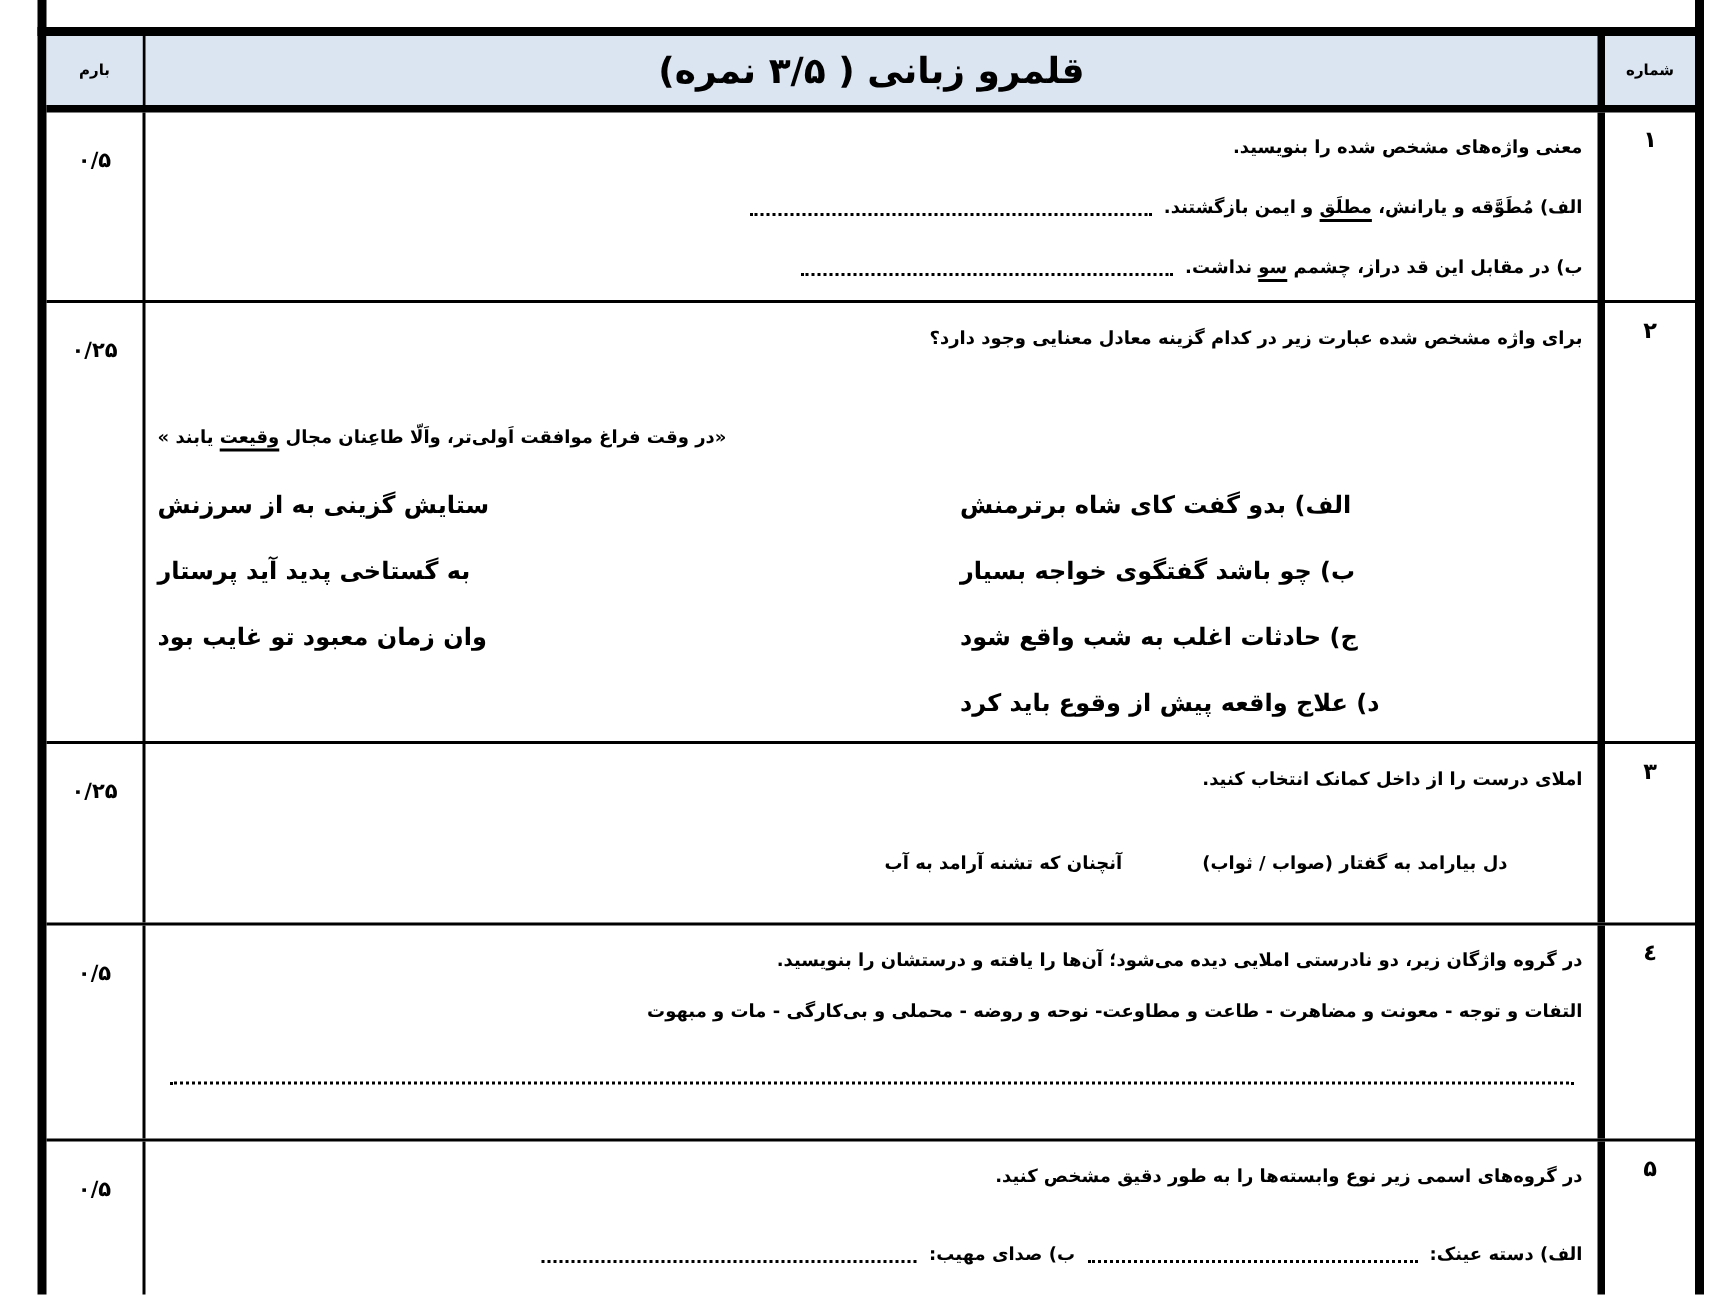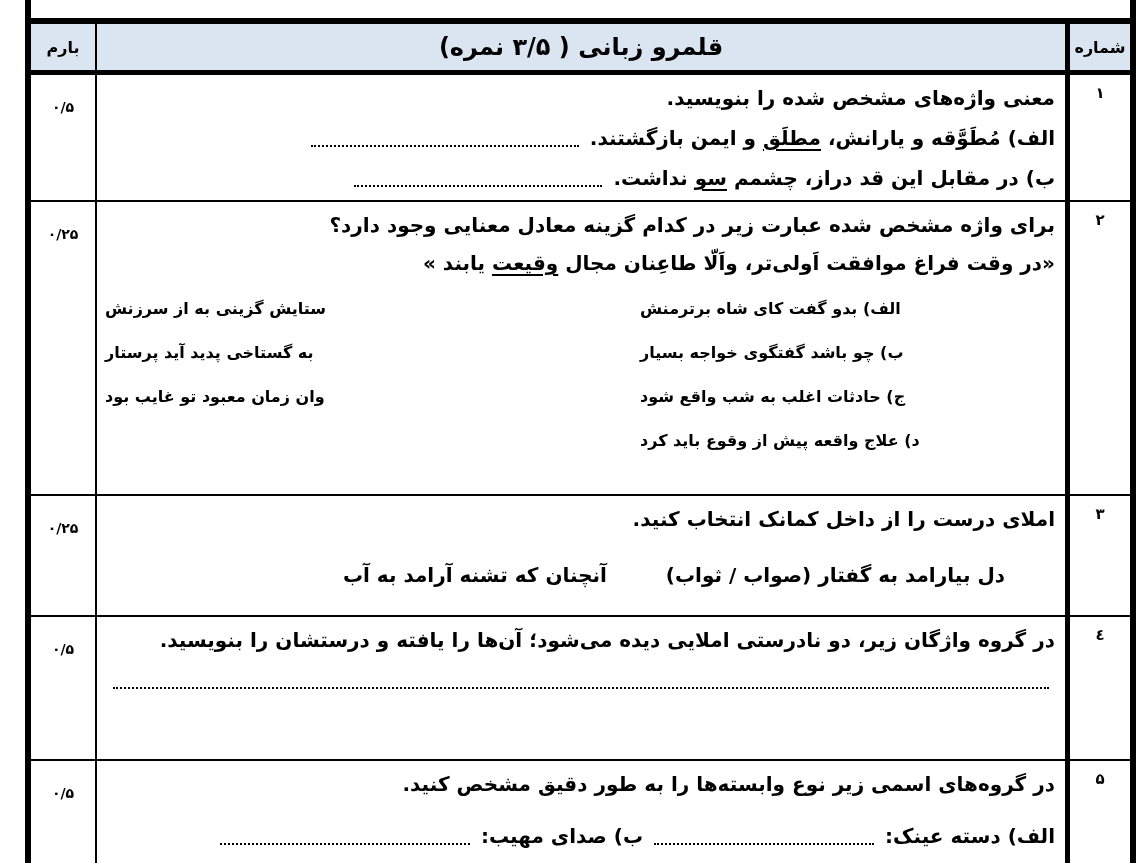--- a/index.html
+++ b/index.html
@@ -22,36 +22,36 @@
     display:grid;grid-template-columns:60px 975px 64px;direction:rtl;
     box-sizing:border-box;border-bottom:2px solid #000;
   }
   .row.last{border-bottom:none;}
   .cell{box-sizing:border-box;overflow:hidden;}
   .cell-num{display:flex;justify-content:center;padding-top:9px;font-size:15px;}
   .cell-main{border-right:5px solid #000;border-left:2px solid #000;padding:8px 10px 4px 8px;}
   .cell-score{display:flex;justify-content:center;padding-top:24px;font-size:14px;}
   .header-row{height:51px;border-bottom:5px solid #000;}
   .header-row .cell{background:#dbe5f1;}
-  .header-row .cell-num,.header-row .cell-score{align-items:center;padding-top:0;font-size:16px;}
+  .header-row .cell-num,.header-row .cell-score{align-items:center;padding-top:0;font-size:10px;}
   .header-row .cell-main{display:flex;align-items:center;justify-content:center;
     font-size:24px;padding:0;}
   .r1{height:127px;}
   .r2{height:294px;}
   .r3{height:121px;}
   .r4{height:144px;}
   .r5{height:112px;}
-  .line{line-height:30px;margin-top:10px;font-size:20px;}
+  .line{line-height:30px;margin-top:10px;font-size:12px;}
   .line.first{margin-top:0;}
   .u{text-decoration:underline;text-decoration-thickness:1.5px;text-underline-offset:4px;}
   .dots{
     display:inline-block;border-bottom:2px dotted #000;height:12px;
     vertical-align:-2px;margin:0 4px;
   }
-  .quote{text-align:right;margin-top:8px;}
+  .quote{text-align:left;margin-top:36px;}
   .options{margin-top:16px;display:grid;row-gap:14px;}
   .option{display:grid;grid-template-columns:415px 1fr;direction:rtl;line-height:30px;font-size:16px;}
   .option span{display:block;text-align:left;}
   .verse{padding-right:50px;margin-top:26px;}
   .tab-gap{display:inline-block;width:45px;}
   .fill-line{height:2px;border-bottom:2px dotted #000;margin:30px 6px 0 8px;}
 </style>
 </head>
 <body>
 
@@ -133,20 +133,21 @@
           <span>آنچنان که تشنه آرامد به آب</span>
         </div>
       </div>
       <div class="cell cell-score">۰/۲۵</div>
     </div>
 
     <div class="row r4">
       <div class="cell cell-num">٤</div>
       <div class="cell cell-main">
         <div class="line first">در گروه واژگان زیر، دو نادرستی املایی دیده می‌شود؛ آن‌ها را یافته و درستشان را بنویسید.</div>
+        <div class="line" style="margin-top:4px">التفات و توجه - معونت و مضاهرت - طاعت و مطاوعت- نوحه و روضه - محملی و بی‌کارگی - مات و مبهوت</div>
         <div class="fill-line"></div>
       </div>
       <div class="cell cell-score">۰/۵</div>
     </div>
 
     <div class="row r5 last">
       <div class="cell cell-num">۵</div>
       <div class="cell cell-main">
         <div class="line first">در گروه‌های اسمی زیر نوع وابسته‌ها را به طور دقیق مشخص کنید.</div>
         <div class="line" style="margin-top:22px">

